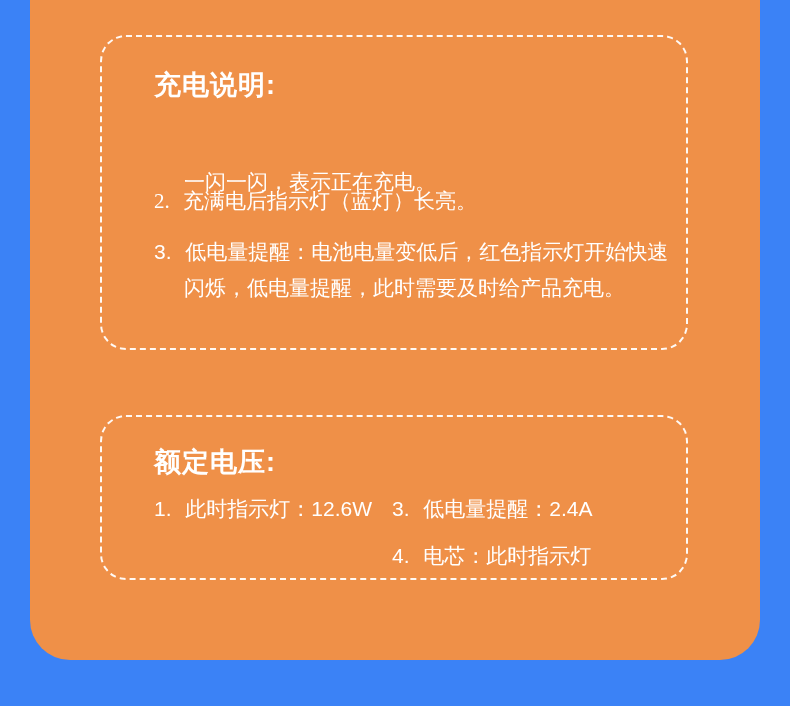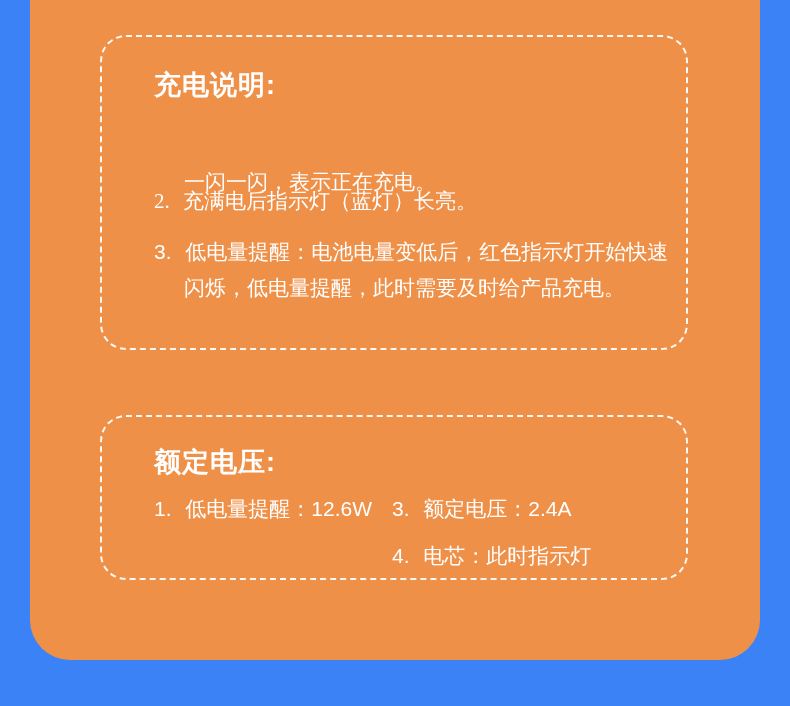--- a/index.html
+++ b/index.html
@@ -107,25 +107,25 @@
         <span>低电量提醒：电池电量变低后，红色指示灯开始快速</span>
       </div>
       <div class="cont c3b">闪烁，低电量提醒，此时需要及时给产品充电。</div>
     </div>
 
     <div class="card card-params">
       <div class="card-title params-title">额定电压:</div>
 
       <div class="item p1">
         <span class="num" style="margin-right: 8px;">1.</span>
-        <span>低电量提醒：12.6W</span>
+        <span>此时指示灯：12.6W</span>
       </div>
       <div class="item p3">
         <span class="num" style="margin-right: 8px;">3.</span>
-        <span>额定电压：2.4A</span>
+        <span>低电量提醒：2.4A</span>
       </div>
       <div class="item p4">
         <span class="num" style="margin-right: 8px;">4.</span>
         <span>电芯：此时指示灯</span>
       </div>
     </div>
 
   </div>
 </div>
 

